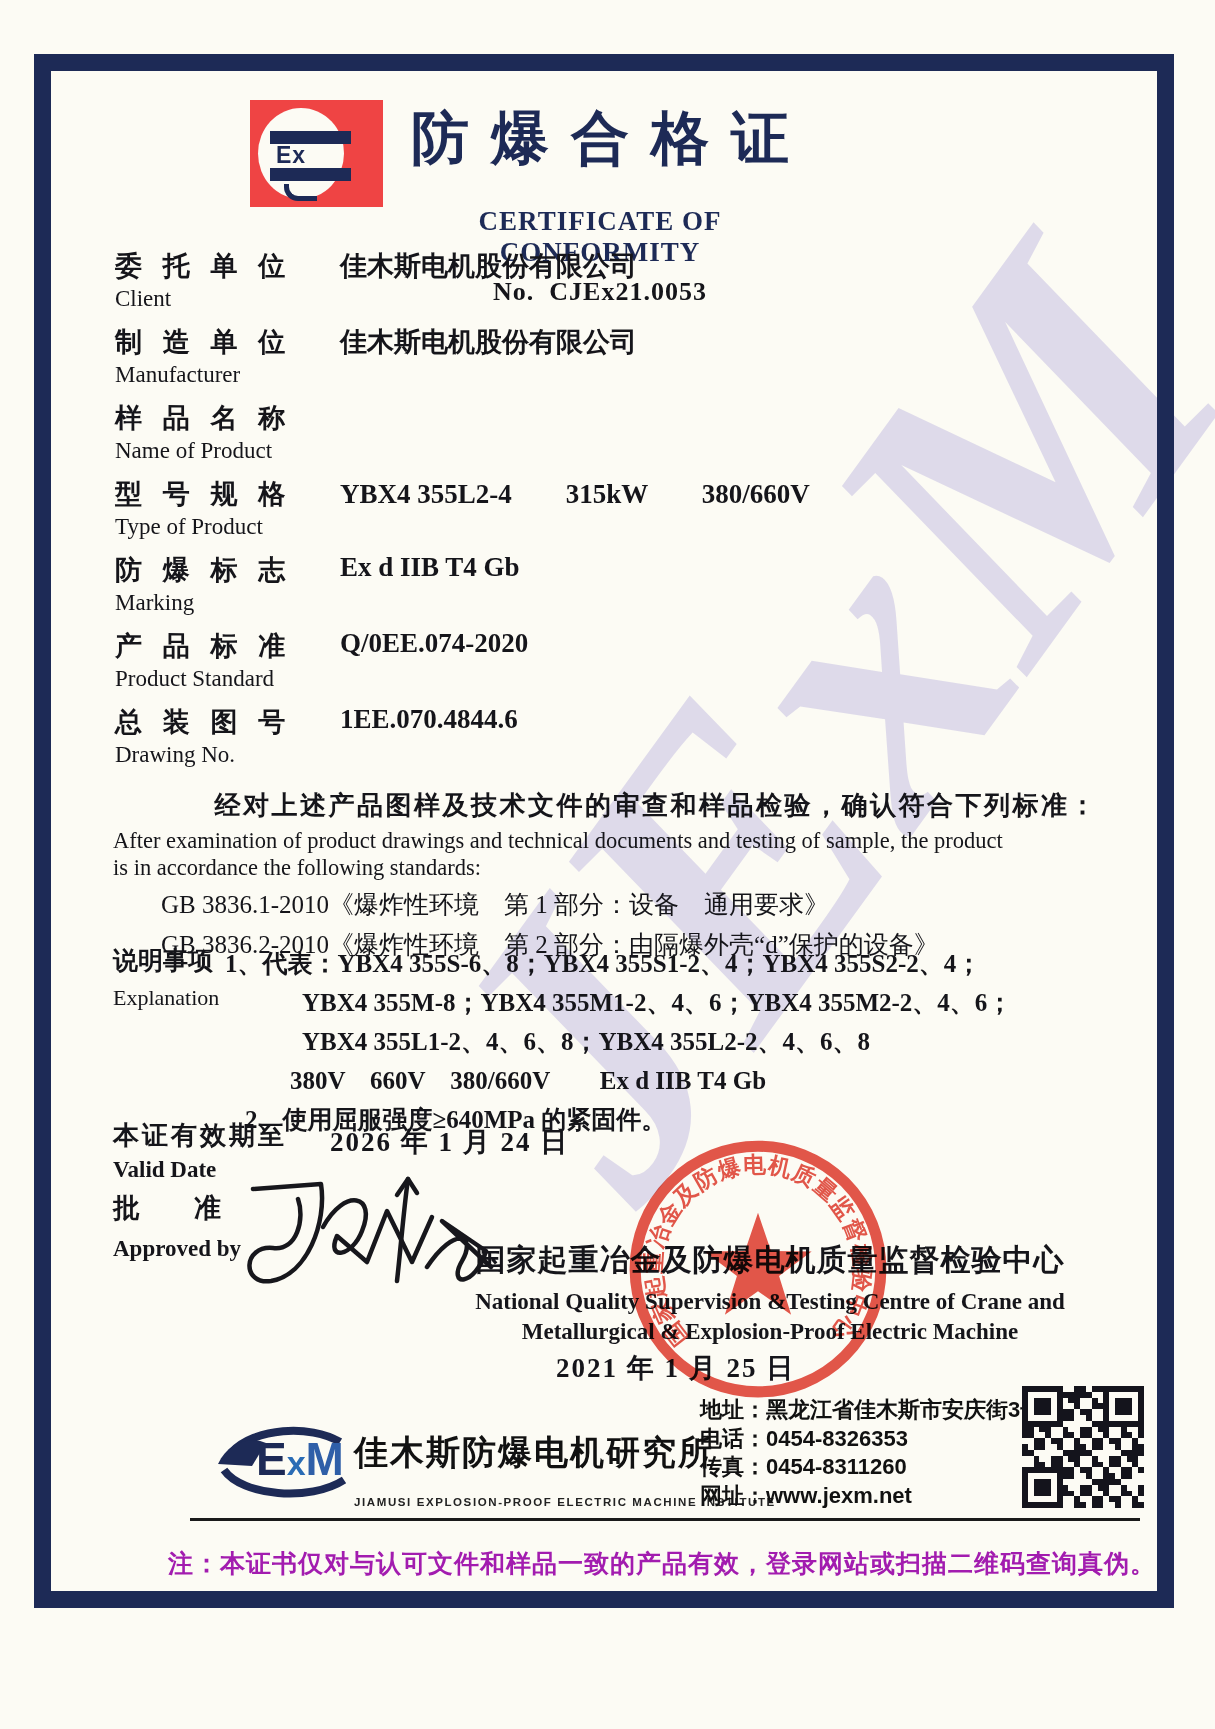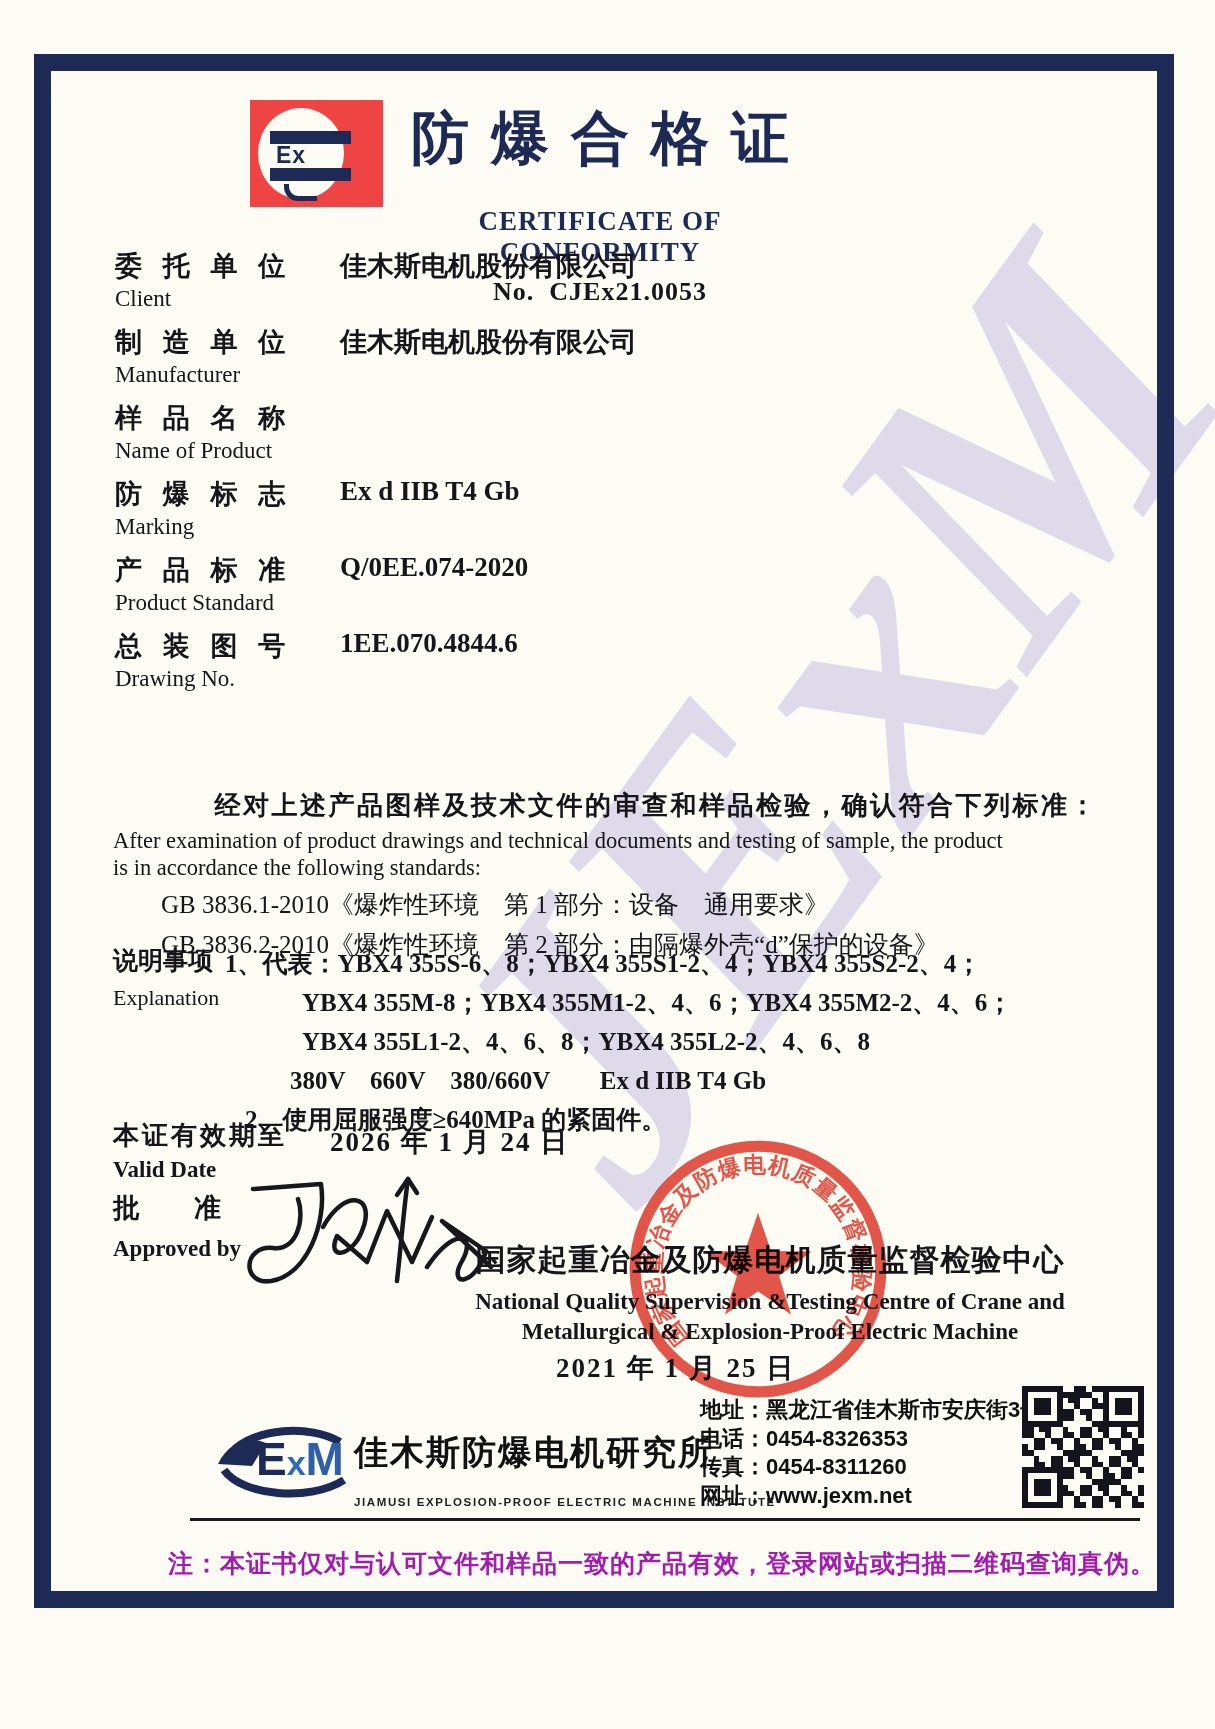--- a/index.html
+++ b/index.html
@@ -129,20 +129,29 @@
       </div>
     </div>
     <div class="field-row">
       <div class="f-label">
         <div class="cn">样 品 名 称</div>
         <div class="en">Name of Product</div>
       </div>
     </div>
     <div class="field-row">
       <div class="f-label">
+        <div class="cn">型 号 规 格</div>
+        <div class="en">Type of Product</div>
+      </div>
+      <div class="f-value">
+        <div class="val">YBX4 355L2-4　　315kW　　380/660V</div>
+      </div>
+    </div>
+    <div class="field-row">
+      <div class="f-label">
         <div class="cn">防 爆 标 志</div>
         <div class="en">Marking</div>
       </div>
       <div class="f-value">
         <div class="val">Ex d IIB T4 Gb</div>
       </div>
     </div>
     <div class="field-row">
       <div class="f-label">
         <div class="cn">产 品 标 准</div>

